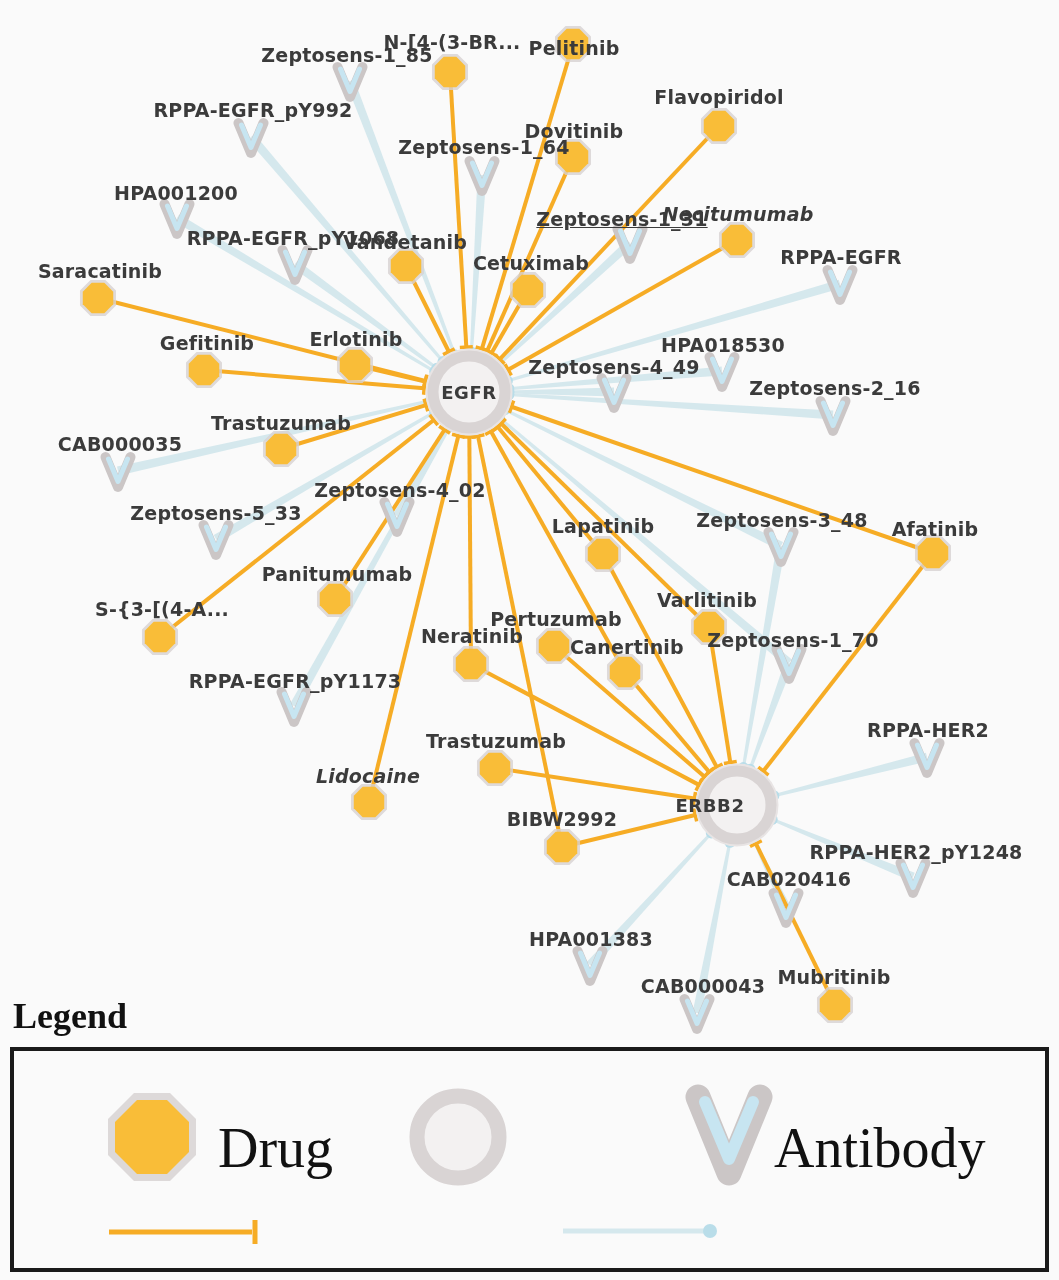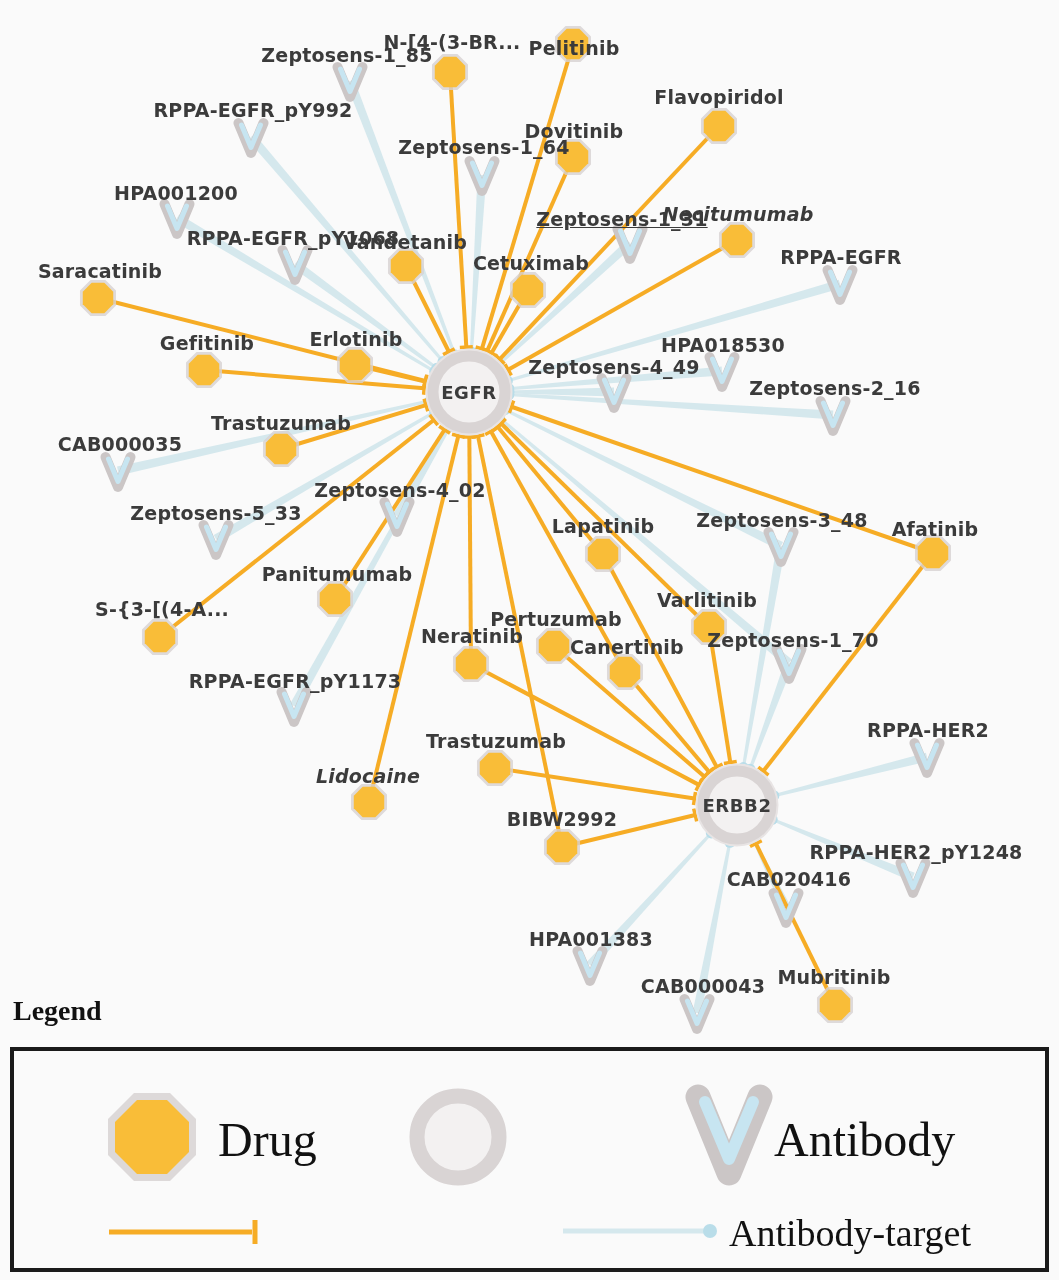--- a/index.html
+++ b/index.html
@@ -17,32 +17,32 @@
     letter-spacing:0.2px;
   }
   .gene-label{
     position:absolute;transform:translate(-50%,-50%);
     font-size:18px;font-weight:bold;color:#3b3b3b;letter-spacing:0.6px;white-space:nowrap;
   }
   
   #legend-title{
     position:absolute;left:13px;top:995px;
     font-family:"Liberation Serif","DejaVu Serif",serif;
-    font-weight:bold;font-size:28px;color:#111;
+    font-weight:bold;font-size:36px;color:#111;
   }
   #legend-box{
     position:absolute;left:10px;top:1047px;width:1031px;height:217px;
     border:4px solid #1a1a1a;background:#fafafa;
   }
   .lg-text{
     position:absolute;transform:translateY(-50%);
     font-family:"Liberation Serif","DejaVu Serif",serif;
     color:#111;white-space:nowrap;
   }
-  .lg-node-text{font-size:48px;}
+  .lg-node-text{font-size:56px;margin-top:9px;}
   .lg-edge-text{font-size:38px;}
 </style>
 </head>
 <body>
 
 <div id="canvas">
   <svg id="net" width="1059" height="1280" viewBox="0 0 1059 1280">
       <g>
         <polygon points="345.7971646407136,82.60815886737969 354.2028353592864,79.39184113262031 456.1061996319427,354.10541051721646 453.3043093924184,355.17751642880296" fill="#d5e8ed"></polygon>
         <circle cx="454.70525451218055" cy="354.6414634730097" r="5.5" fill="#b9dde9"></circle>
@@ -333,21 +333,21 @@
           <path d="M -9.5,-12 L 0,10.5 L 9.5,-12" fill="none" stroke="#c7e5f1" stroke-width="5" stroke-linecap="round" stroke-linejoin="round"></path>
         </g>
         <g transform="translate(697,1013)">
           <path d="M -12.5,-14 L 0,16 L 12.5,-14" fill="none" stroke="#cbc6c6" stroke-width="10" stroke-linecap="round" stroke-linejoin="round"></path>
           <path d="M -9.5,-12 L 0,10.5 L 9.5,-12" fill="none" stroke="#c7e5f1" stroke-width="5" stroke-linecap="round" stroke-linejoin="round"></path>
         </g>
       </g>
     </svg>
   <div id="labels">
       <div class="gene-label" style="left: 469px; top: 392px;">EGFR</div>
-      <div class="gene-label" style="left: 737px; top: 805px;">ERBB2</div>
+      <div class="gene-label" style="left: 710px; top: 805px;">ERBB2</div>
       <div class="node-label" style="left: 574px; top: 17px; margin-top: 31px;">Pelitinib</div>
       <div class="node-label" style="left: 452px; top: 42px;">N-[4-(3-BR...</div>
       <div class="node-label" style="left: 719px; top: 97px;">Flavopiridol</div>
       <div class="node-label" style="left: 574px; top: 131px;">Dovitinib</div>
       <div class="node-label" style="left: 405px; top: 242px;">Vandetanib</div>
       <div class="node-label" style="left: 531px; top: 263px;">Cetuximab</div>
       <div class="node-label" style="left: 738px; top: 214px; font-style: italic;">Necitumumab</div>
       <div class="node-label" style="left: 100px; top: 271px;">Saracatinib</div>
       <div class="node-label" style="left: 207px; top: 343px;">Gefitinib</div>
       <div class="node-label" style="left: 356px; top: 339px;">Erlotinib</div>
@@ -412,14 +412,13 @@
       <line x1="241" y1="169" x2="241" y2="193" stroke="#f6ac25" stroke-width="5"></line>
     </g>
 
     <g>
       <line x1="549" y1="180" x2="690" y2="180" stroke="#d5e8ed" stroke-width="5"></line>
       <circle cx="696" cy="180" r="7" fill="#b9dde9"></circle>
     </g>
   </svg>
   <span class="lg-text lg-node-text" style="left:204px;top:88px">Drug</span>
   <span class="lg-text lg-node-text" style="left:760px;top:88px">Antibody</span>
-  <span class="lg-text lg-edge-text" style="left:715px;top:182px">Antibody-target</span>
 </div>
 
 </body></html>

